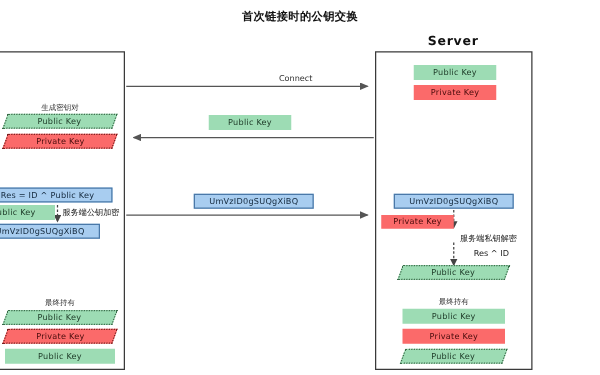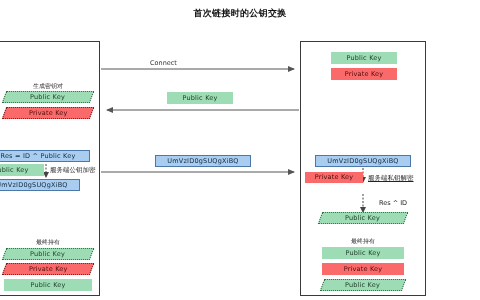--- a/index.html
+++ b/index.html
@@ -44,21 +44,21 @@
     position: absolute;
     font-size: 6px;
     color: #333;
     text-align: center;
     white-space: nowrap;
   }
   .msg-label {
     position: absolute;
     font-size: 6.5px;
     color: #333;
-    text-align: left;
+    text-align: right;
     white-space: nowrap;
   }
   .arrow-note {
     position: absolute;
     font-size: 6.5px;
     color: #222;
     white-space: nowrap;
   }
 
   
@@ -102,20 +102,21 @@
     pointer-events: none;
   }
 </style>
 </head>
 <body>
 
 <div id="canvas">
 
   <div class="title">首次链接时的公钥交换</div>
 
+  <div class="actor-title" style="left:300px; top:28px; width:125px;">Server</div>
 
   <div class="actor-box" style="left:-10px; top:41px; width:110px; height:255px;"></div>
   <div class="actor-box" style="left:300px; top:41px; width:126px; height:255px;"></div>
 
   <svg class="layer" viewBox="0 0 480 300">
     <defs>
       <marker id="ah" markerWidth="7" markerHeight="6" refX="6" refY="3" orient="auto">
         <path d="M0,0 L7,3 L0,6 z" fill="#555"></path>
       </marker>
       <marker id="ahl" markerWidth="7" markerHeight="6" refX="6" refY="3" orient="auto">
@@ -177,21 +178,21 @@
   <div class="chip green" style="left:4px; top:279px; width:88px; height:12px;">Public Key</div>
 
   <div class="chip green" style="left:331px; top:52px; width:66px; height:12px;">Public Key</div>
 
   <div class="chip red" style="left:331px; top:68px; width:66px; height:12px;">Private Key</div>
 
   <div class="chip blue" style="left:315px; top:155px; width:96px; height:12px;">UmVzID0gSUQgXiBQ</div>
 
   <div class="chip red" style="left:305px; top:172px; width:58px; height:11px;">Private Key</div>
 
-  <div class="arrow-note" style="left:368px; top:174px;text-decoration:underline;">服务端私钥解密</div>
+  <div class="arrow-note" style="left:368px; top:187px;">服务端私钥解密</div>
 
 
   <div class="arrow-note" style="left:368px; top:199px;margin-left:11px;">Res ^ ID</div>
 
   <div class="chip green dashed skew" style="left:320px; top:212px; width:86px; height:12px;">
     <span>Public Key</span>
   </div>
 
   <div class="cn-note" style="left:313px; top:237px; width:100px;">最终持有</div>
 

